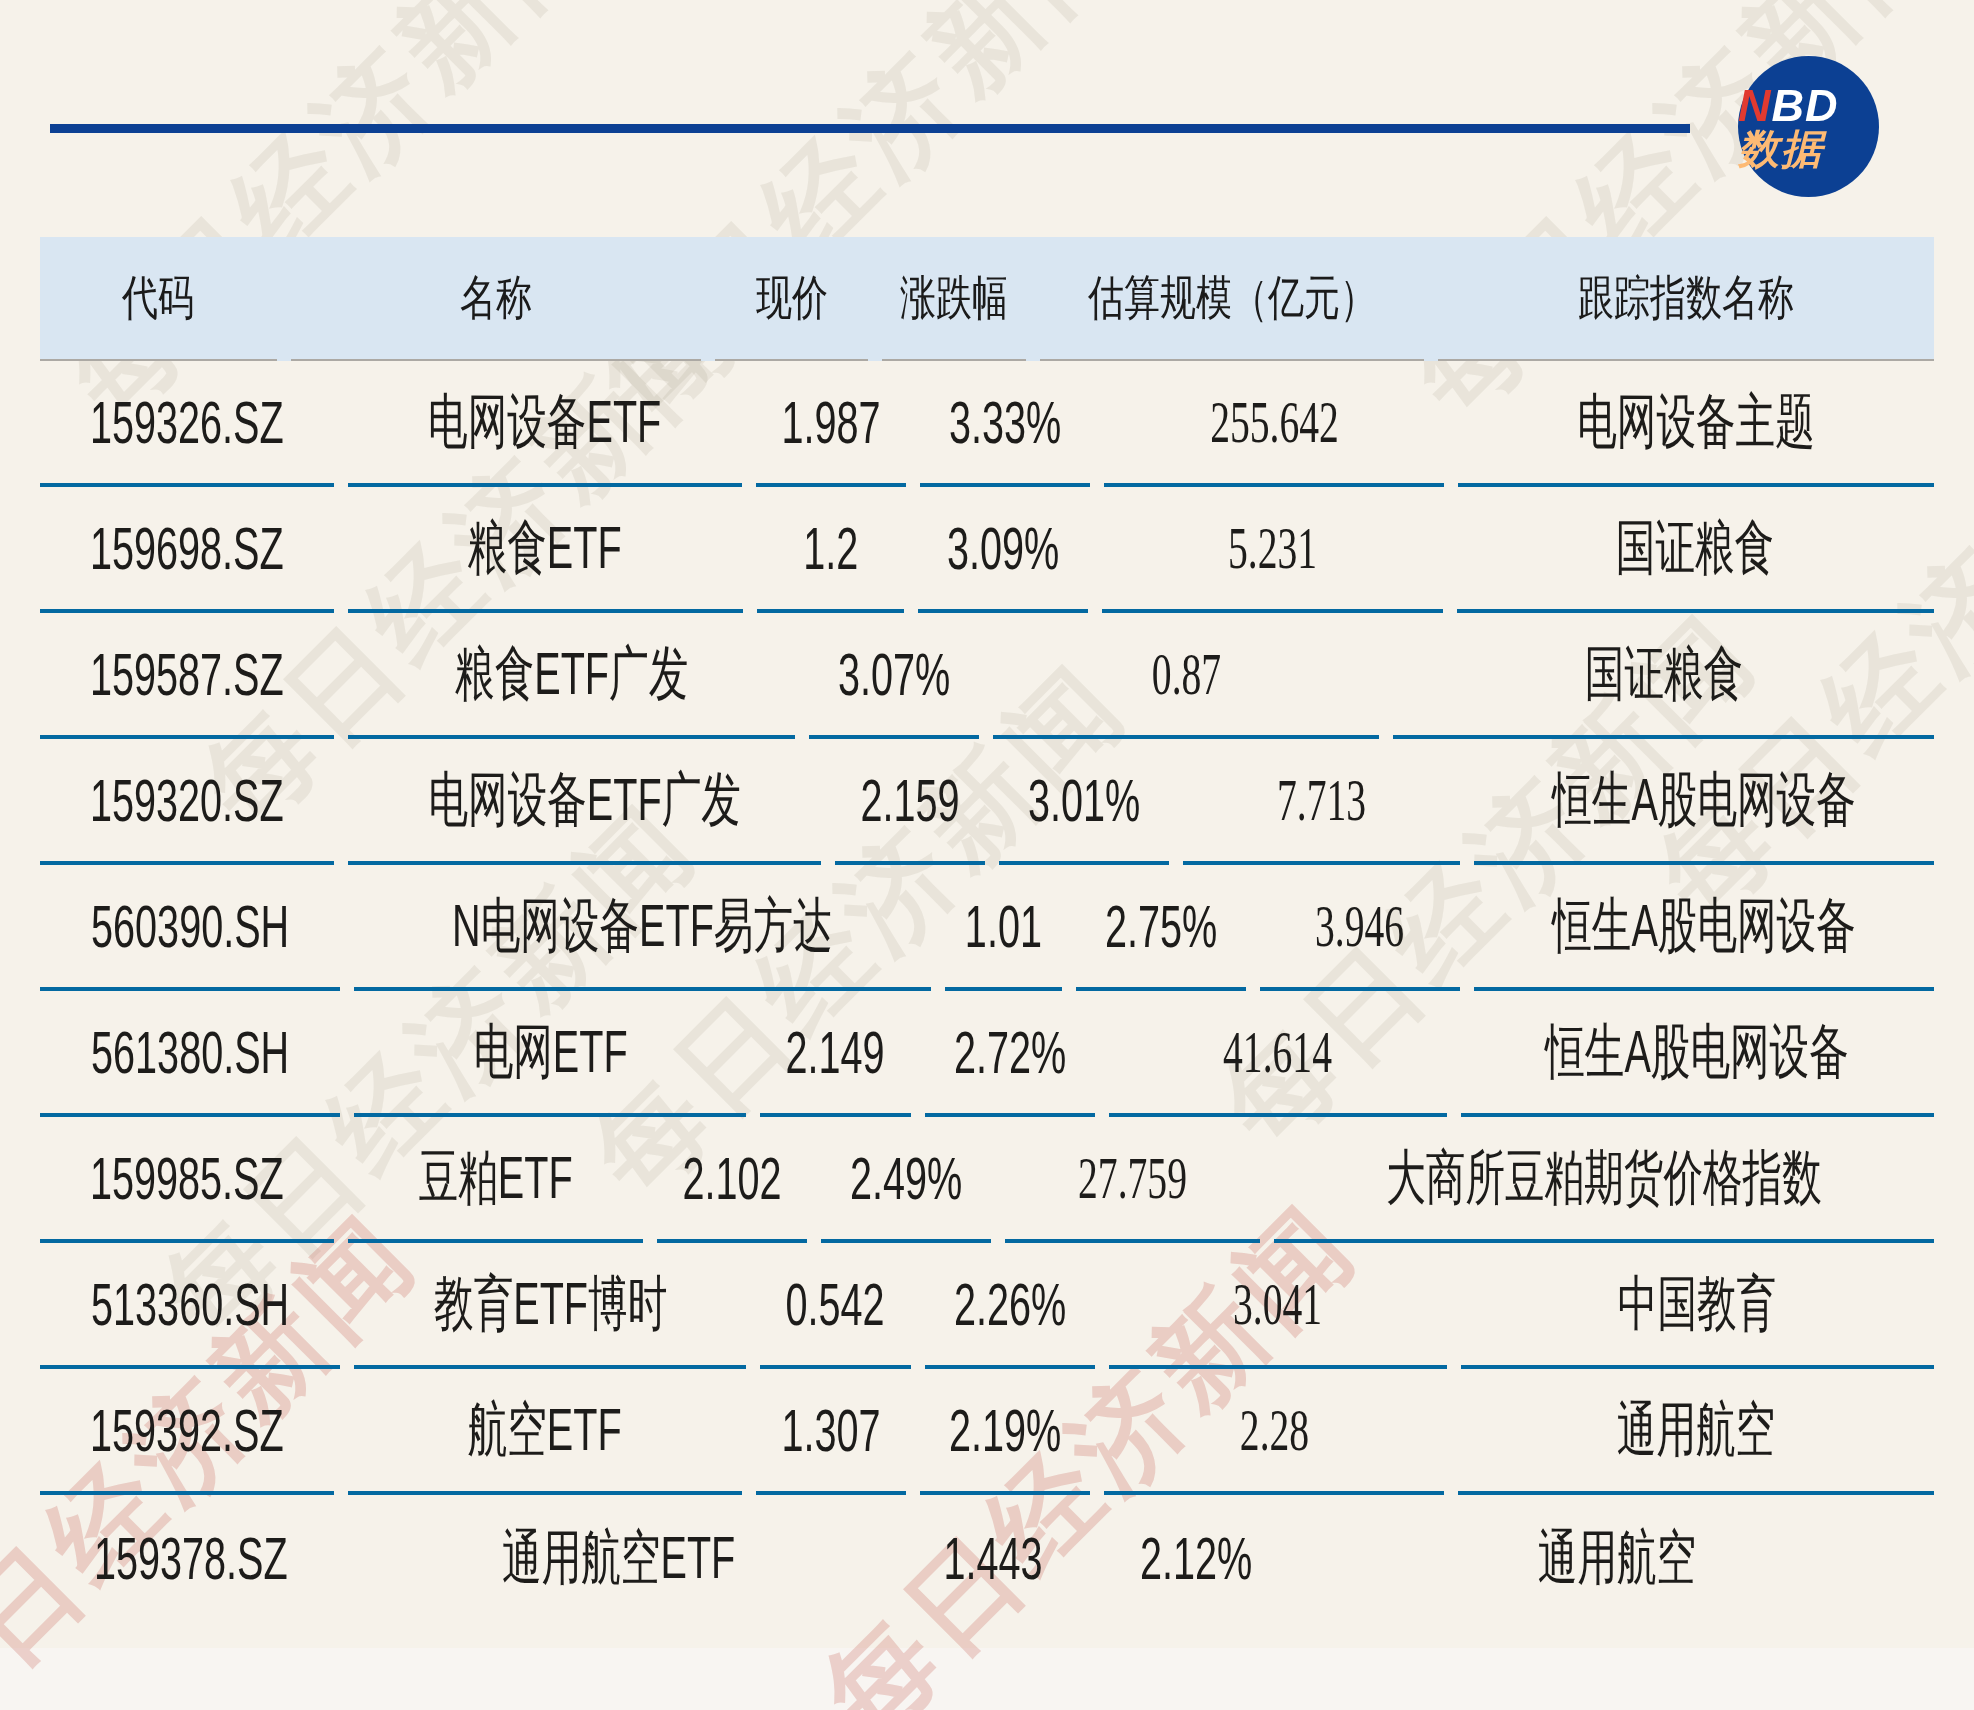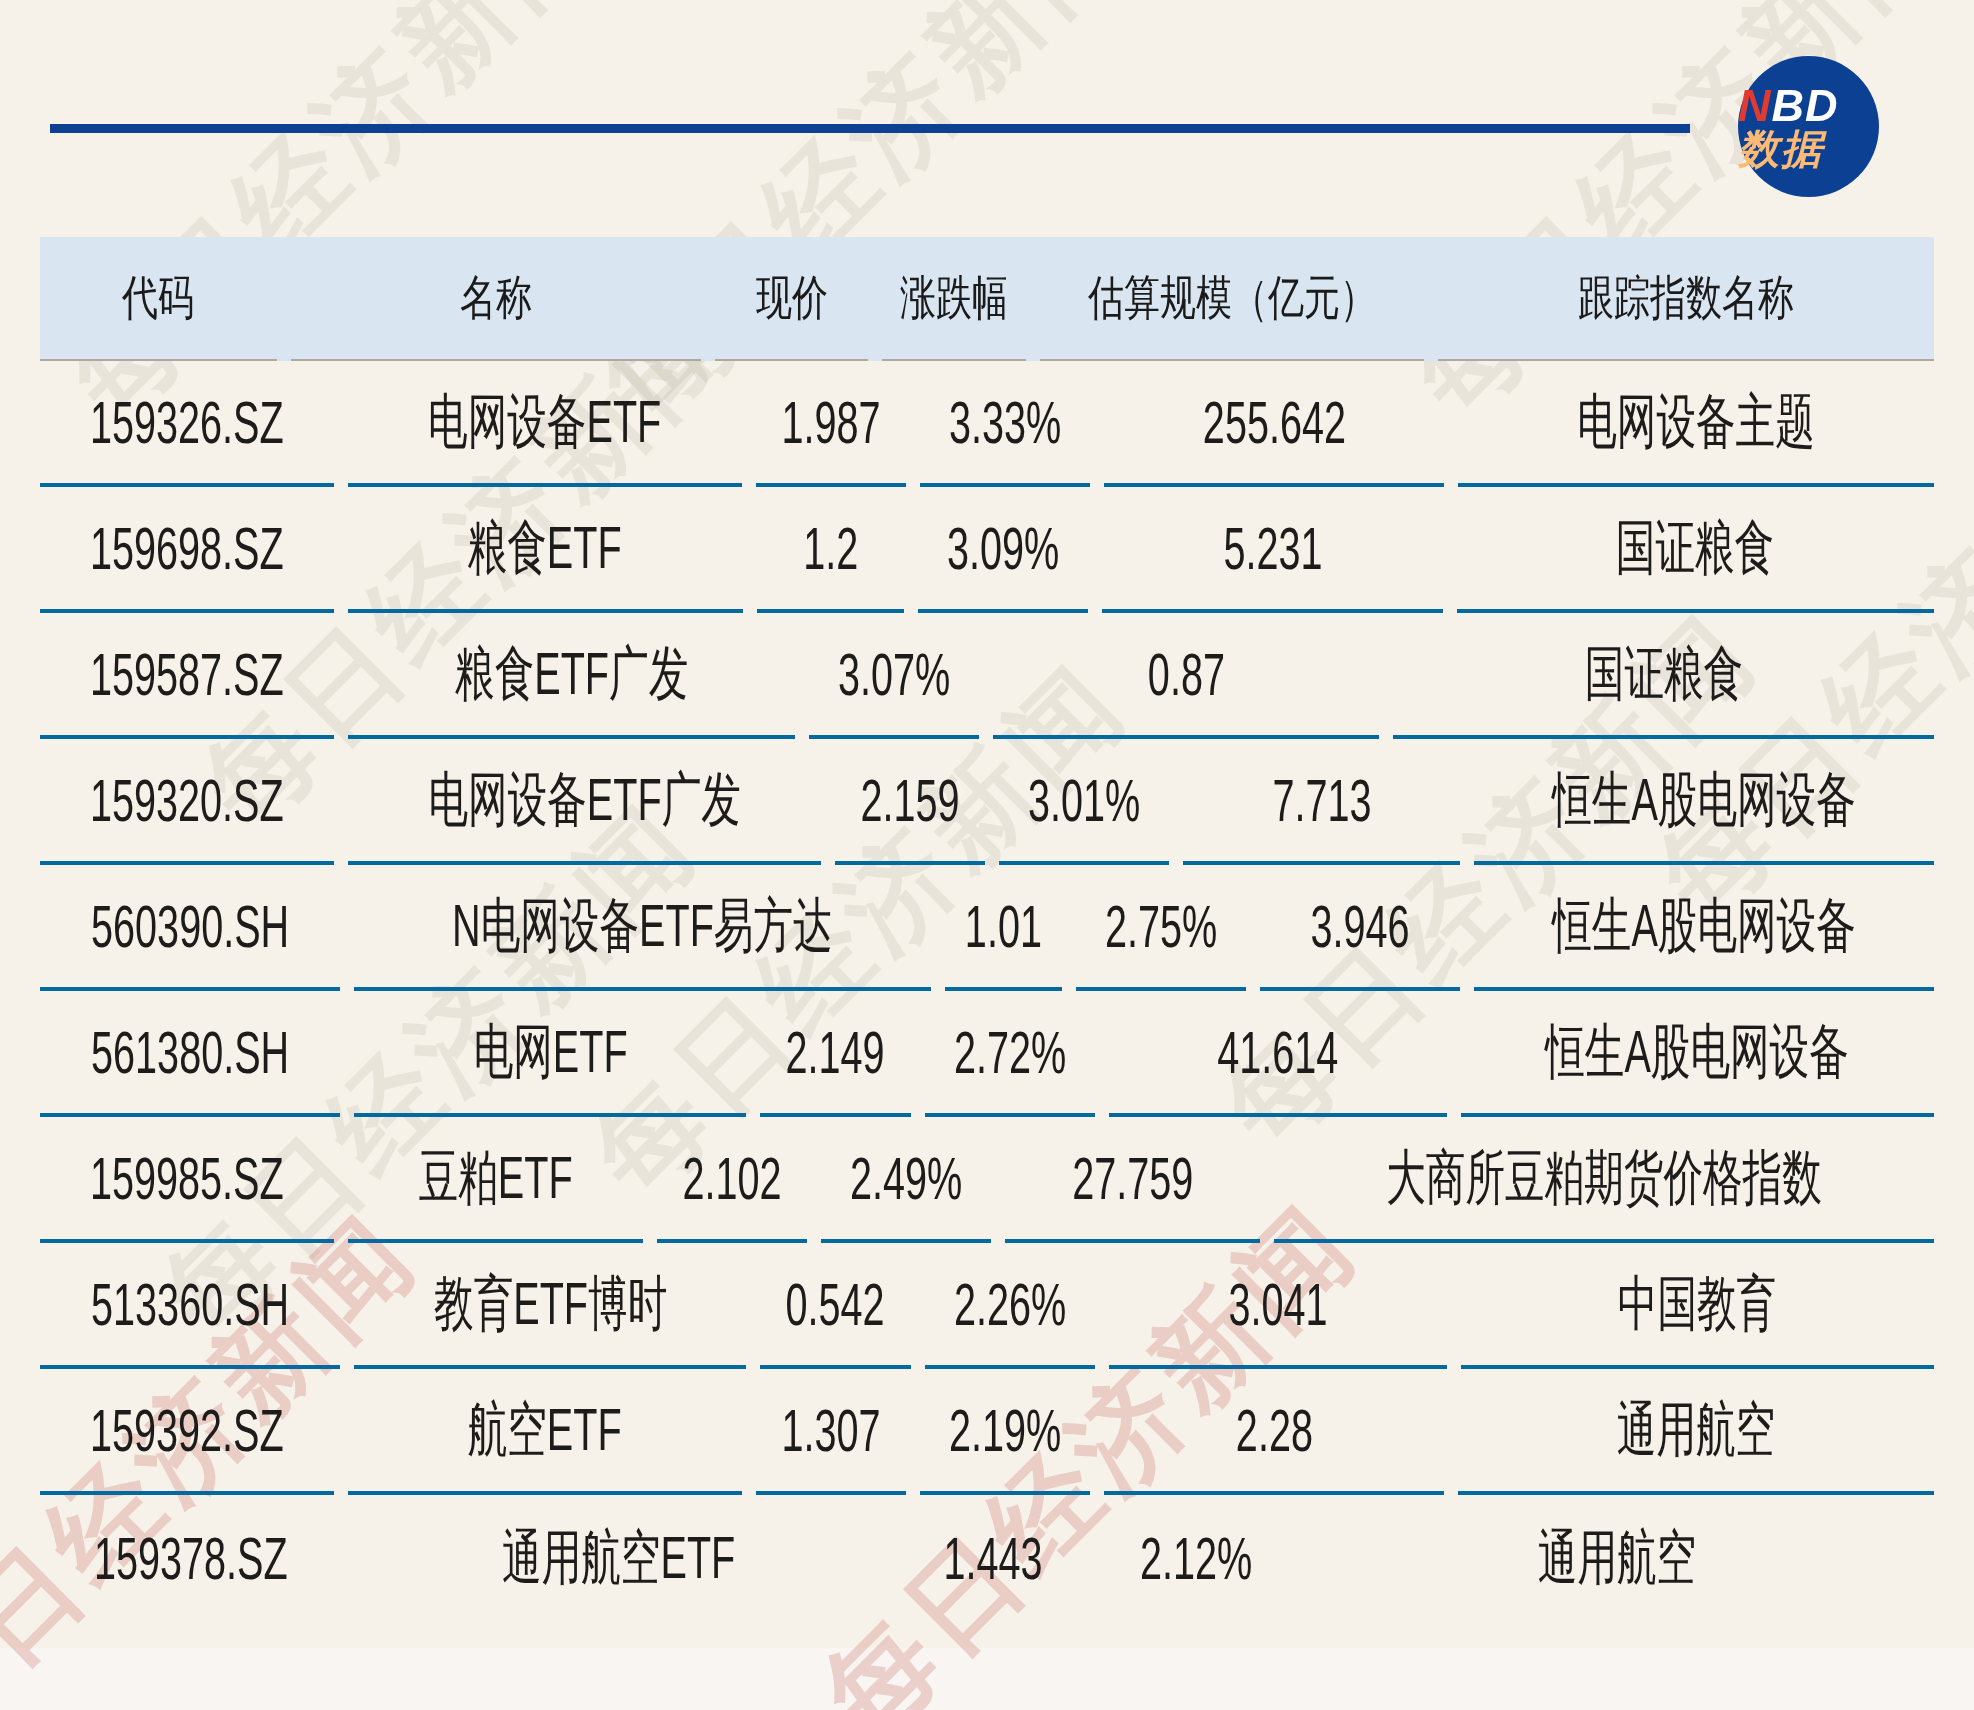--- a/index.html
+++ b/index.html
@@ -78,21 +78,21 @@
     display:flex;align-items:center;justify-content:center;
     overflow:visible;
   }
   .hrow .cell{border-bottom:2px solid #aca9a4;}
   .drow .cell{border-bottom:4px solid #0369a1;}
   .drow:last-child .cell{border-bottom:none;}
   .c0{flex:250 0 0;}
   .c1{flex:434 0 0;}
   .c2{flex:162 0 0;}
   .c3{flex:150 0 0;}
-  .c4{flex:374 0 0;}
+  .c4{flex:374 0 0;font-family:Liberation Serif, serif;}
   .c5{flex:524 0 0;}
   .ctext{
     display:inline-block;white-space:nowrap;
     transform:scaleX(0.66);transform-origin:center;
     font-size:60px;color:#1d1c1a;
   }
   .hrow .ctext{
     transform:scaleX(0.75);font-size:48px;color:#1b1b1b;
   }
 </style>

